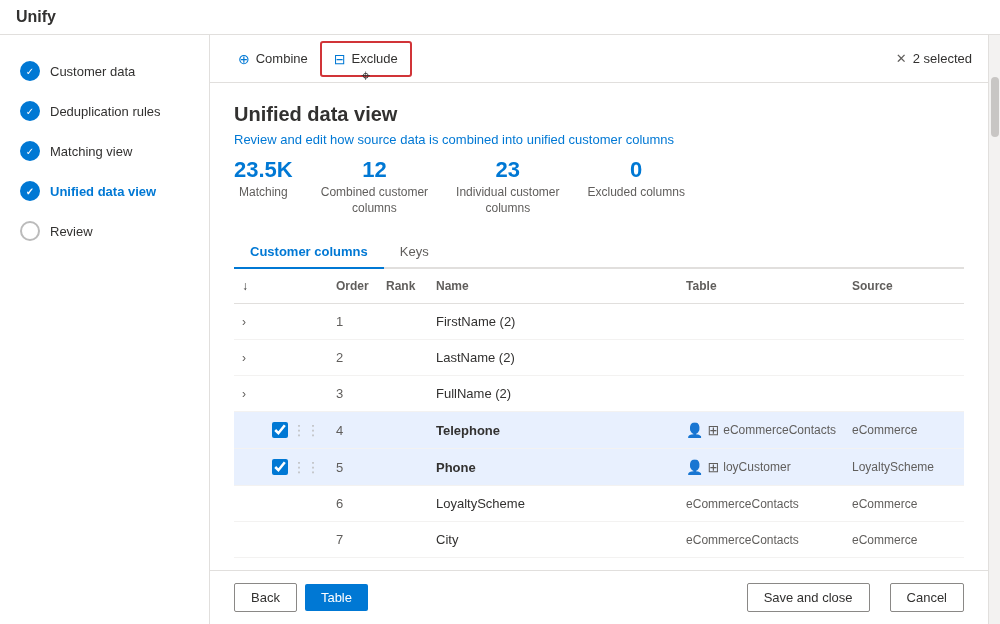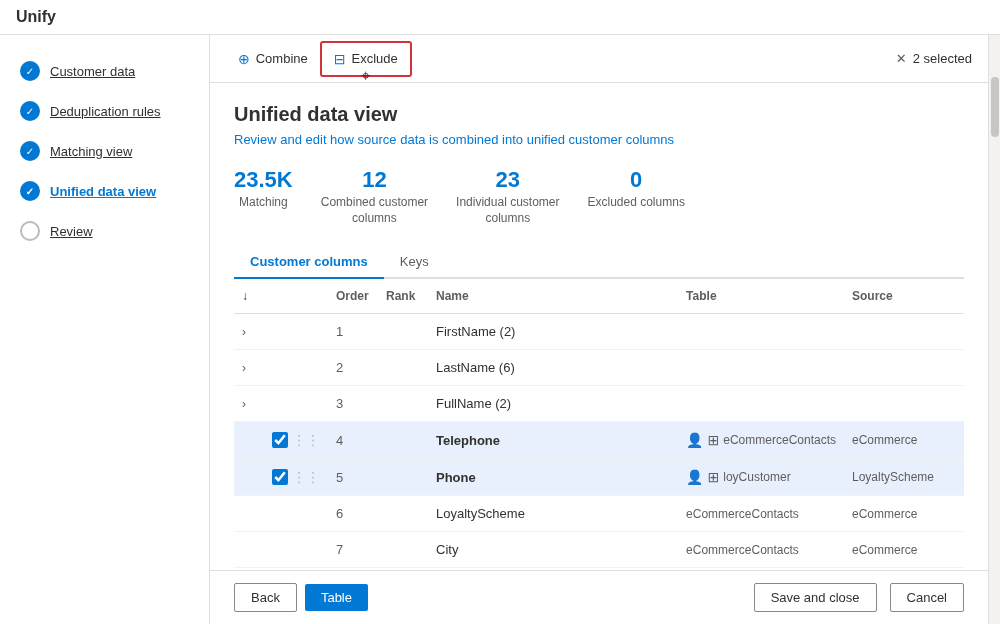--- a/index.html
+++ b/index.html
@@ -12,38 +12,38 @@
 
     .main-layout { display: flex; flex: 1; overflow: hidden; }
 
     
     .sidebar { width: 210px; background: #fff; border-right: 1px solid #e1dfdd; padding: 16px 0; flex-shrink: 0; }
     .sidebar-item { display: flex; align-items: center; padding: 10px 20px; cursor: pointer; gap: 10px; }
     .sidebar-item .step-circle { width: 20px; height: 20px; border-radius: 50%; border: 2px solid #bbb; display: flex; align-items: center; justify-content: center; flex-shrink: 0; font-size: 10px; }
     .sidebar-item.completed .step-circle { background: #0078d4; border-color: #0078d4; color: #fff; }
     .sidebar-item.inactive .step-circle { border-color: #bbb; background: #fff; }
     .sidebar-item.active-step .step-circle { border-color: #0078d4; background: #0078d4; color: #fff; }
-    .sidebar-label { font-size: 13px; text-decoration: underline; }
+    .sidebar-label { font-size: 13px; }
 
     
     .content-area { flex: 1; display: flex; flex-direction: column; overflow: hidden; }
 
     
     .toolbar { background: #fff; border-bottom: 1px solid #e1dfdd; padding: 0 16px; display: flex; align-items: center; min-height: 48px; }
     .toolbar-btn { display: flex; align-items: center; gap: 6px; padding: 8px 12px; border: none; background: transparent; cursor: pointer; font-size: 13px; color: #323130; border-radius: 2px; }
     .toolbar-btn .btn-icon { font-size: 14px; color: #0078d4; }
     .toolbar-separator { flex: 1; }
     .selected-badge { display: flex; align-items: center; gap: 6px; font-size: 13px; color: #323130; }
     .exclude-btn-wrapper { position: relative; border: 2px solid #d13438; border-radius: 3px; }
     .cursor-indicator { position: absolute; bottom: -10px; left: 50%; transform: translateX(-50%); font-size: 16px; color: #323130; pointer-events: none; }
 
     
     .page-content { flex: 1; overflow-y: auto; padding: 20px 24px; background: #fff; }
     .page-title { font-size: 20px; font-weight: 600; color: #323130; margin-bottom: 6px; }
-    .page-subtitle { font-size: 13px; color: #0078d4; margin-bottom: 20px; }
+    .page-subtitle { font-size: 13px; color: #0078d4; margin-bottom: 10px; }
 
     
     .stats-row { display: flex; gap: 28px; margin-bottom: 20px; }
     .stat-item { text-align: center; }
     .stat-value { font-size: 22px; font-weight: 700; color: #0078d4; }
     .stat-label { font-size: 12px; color: #605e5c; margin-top: 2px; line-height: 1.3; text-align: center; }
 
     
     .tab-row { display: flex; border-bottom: 2px solid #e1dfdd; margin-bottom: 0; }
     .tab { padding: 8px 16px; cursor: pointer; font-size: 13px; color: #605e5c; border-bottom: 2px solid transparent; margin-bottom: -2px; }
@@ -63,21 +63,21 @@
     .col-name { font-weight: 400; }
     .col-name.bold { font-weight: 600; }
     .icon-cell { display: flex; gap: 4px; align-items: center; }
     .table-icon { font-size: 14px; color: #605e5c; }
     .order-col { width: 50px; color: #605e5c; }
     .rank-col { width: 50px; color: #605e5c; }
     .expand-col { width: 30px; }
 
     
     .footer { background: #fff; border-top: 1px solid #e1dfdd; padding: 12px 24px; display: flex; align-items: center; gap: 8px; }
-    .footer-right { margin-left: auto; display: flex; gap: 13px; }
+    .footer-right { margin-left: auto; display: flex; gap: 20px; }
     .btn-secondary { padding: 6px 16px; border: 1px solid #8a8886; background: #fff; color: #323130; border-radius: 2px; cursor: pointer; font-size: 13px; }
     .btn-primary { padding: 6px 16px; border: none; background: #0078d4; color: #fff; border-radius: 2px; cursor: pointer; font-size: 13px; }
     .scrollbar-area { width: 12px; background: #f3f2f1; border-left: 1px solid #e1dfdd; flex-shrink: 0; position: relative; }
     .scrollbar-thumb { width: 8px; height: 60px; background: #c8c6c4; border-radius: 4px; margin: 2px auto; position: absolute; top: 40px; left: 2px; }
   </style>
 </head>
 <body>
 
 <div class="app-container">
 
@@ -183,21 +183,21 @@
               <td><span class="col-name">FirstName (2)</span></td>
               <td></td>
               <td></td>
             </tr>
 
             <tr>
               <td><button class="expand-btn">›</button></td>
               <td></td>
               <td class="order-col">2</td>
               <td class="rank-col"></td>
-              <td><span class="col-name">LastName (6)</span></td>
+              <td><span class="col-name">LastName (2)</span></td>
               <td></td>
               <td></td>
             </tr>
 
             <tr>
               <td><button class="expand-btn">›</button></td>
               <td></td>
               <td class="order-col">3</td>
               <td class="rank-col"></td>
               <td><span class="col-name">FullName (2)</span></td>

